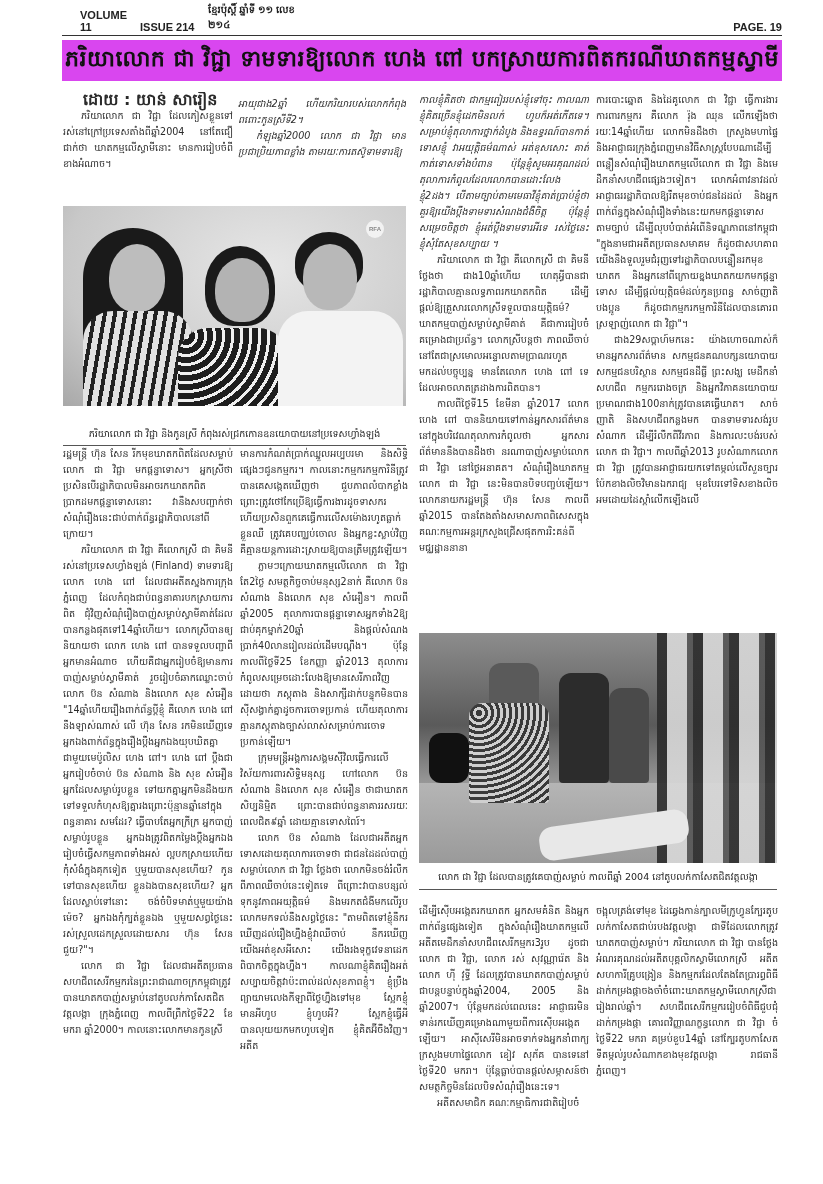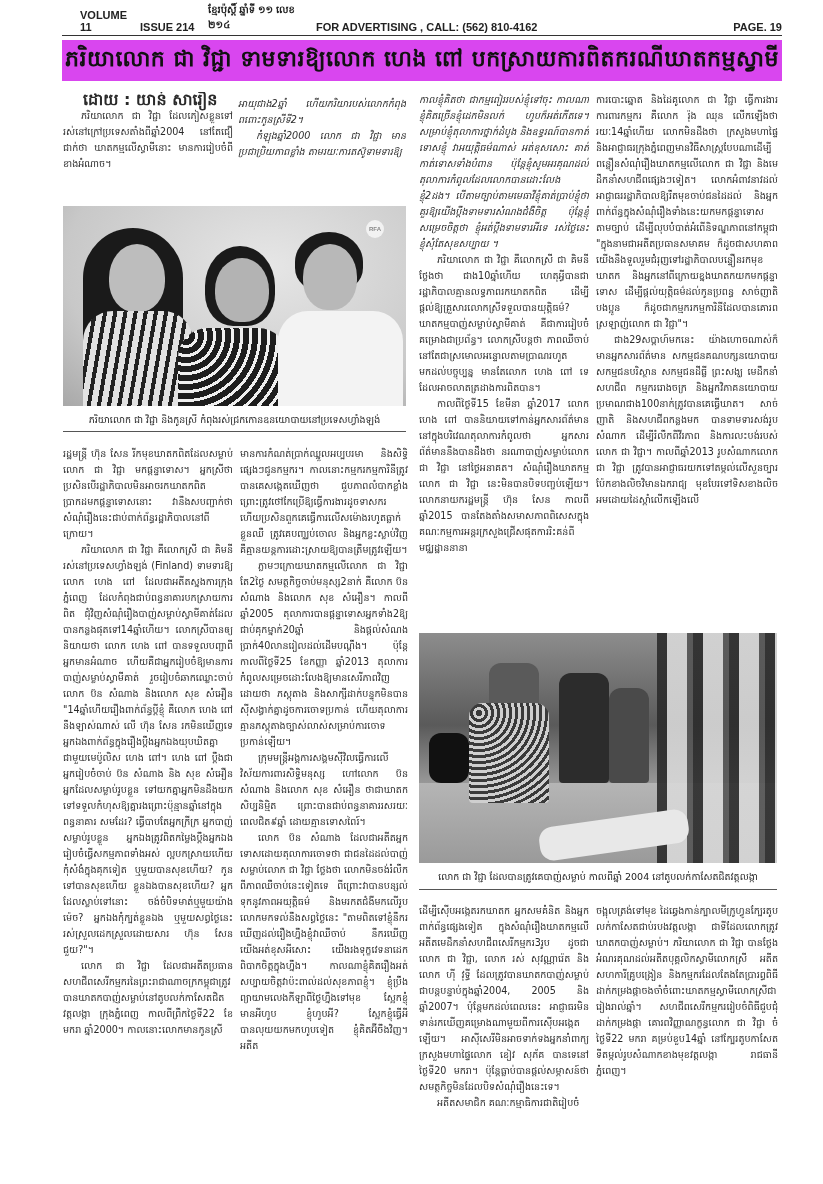--- a/index.html
+++ b/index.html
@@ -22,39 +22,38 @@
   .col .it { font-style: italic; }
   .byline { font-weight: bold; font-size: 16px; text-indent: 0 !important; padding-left: 20px; }
 
   .photo1 { position: absolute; left: 63px; top: 206px; width: 343px; height: 200px; overflow: hidden; background: linear-gradient(180deg,#d4d4d4 0%,#cfcfcf 40%,#bdbdbd 100%); }
   .photo1 .wall { position:absolute; inset:0; background: radial-gradient(ellipse at 60% 30%, #e6e6e6 0%, #c8c8c8 70%, #a8a8a8 100%); }
   .person { position:absolute; }
   .hair { position:absolute; background:#1a1a1a; border-radius: 50% 50% 40% 40%; }
   .face { position:absolute; background:#bdbdbd; border-radius: 50% 50% 45% 45%; }
   .torso { position:absolute; border-radius: 30px 30px 0 0; }
   .rfa { position:absolute; right: 22px; top: 14px; width: 18px; height: 18px; border-radius:50%; background:#f2f2f2; font-size:6px; color:#888; display:flex; align-items:center; justify-content:center; font-family:"Liberation Sans",sans-serif; font-weight:bold; }
-  .cap1 { position: absolute; left: 63px; top: 410px; width: 343px; height: 22px; border-bottom: 1.5px solid #555; font-size: 9.5px; text-align: center; line-height: 20px; color: #222; }
+  .cap1 { position: absolute; left: 63px; top: 424px; width: 343px; height: 22px; border-bottom: 1.5px solid #555; font-size: 9.5px; text-align: center; line-height: 20px; color: #222; }
 
   .photo2 { position: absolute; left: 419px; top: 633px; width: 358px; height: 230px; overflow: hidden; background: #6a6a6a; }
   .photo2 .bg { position:absolute; inset:0; background: linear-gradient(180deg,#8d8d8d 0%,#5a5a5a 40%,#b0b0b0 75%,#7a7a7a 100%); }
   .photo2 .stall { position:absolute; right:0; top:0; width:120px; height:230px; background: repeating-linear-gradient(90deg,#2b2b2b 0 10px,#d8d8d8 10px 30px,#555 30px 36px); opacity:0.9; }
   .photo2 .ground { position:absolute; left:0; right:0; bottom:0; height:80px; background: linear-gradient(180deg,#b5b5b5,#9a9a9a); }
   .photo2 .man { position:absolute; background:#e8e8e8; border-radius: 14px; }
   .photo2 .crowd { position:absolute; background:#2c2c2c; border-radius: 12px 12px 4px 4px; }
   .photo2 .shirt { position:absolute; background: repeating-radial-gradient(circle at 10px 10px,#3a3a3a 0 3px,#cfcfcf 3px 6px); border-radius: 14px 14px 4px 4px; }
   .cap2 { position: absolute; left: 419px; top: 866px; width: 358px; height: 24px; border-bottom: 1.5px solid #555; font-size: 9.5px; text-align: center; line-height: 22px; color: #222; }
 </style>
 </head>
 <body>
 
 <div class="header">
   <span class="vol">VOLUME 11</span>
   <span class="iss">ISSUE 214</span>
   <span class="kh">ខ្មែរប៉ុស្តិ៍ ឆ្នាំទី ១១ លេខ ២១៤</span>
-  <span class="adv">FOR ADVERTISING ,  CALL: (562) 810-4162</span>
   <span class="pg">PAGE. 19</span>
 </div>
 
 <div class="title-band">
   <h1>ភរិយាលោក ជា វិជ្ជា ទាមទារឱ្យលោក ហេង ពៅ បកស្រាយការពិតករណីឃាតកម្មស្វាមី</h1>
 </div>
 
 <div class="col" style="left:63px; top:92px; width:170px; height:110px;">
   <p class="byline">ដោយ : យាន់ សារឿន</p>
   <p>ភរិយាលោក ជា វិជ្ជា ដែលភៀសខ្លួនទៅរស់នៅក្រៅប្រទេសតាំងពីឆ្នាំ2004 នៅតែជឿជាក់ថា ឃាតកម្មលើស្វាមីនោះ មានការរៀបចំពីខាងអំណាច។</p>

